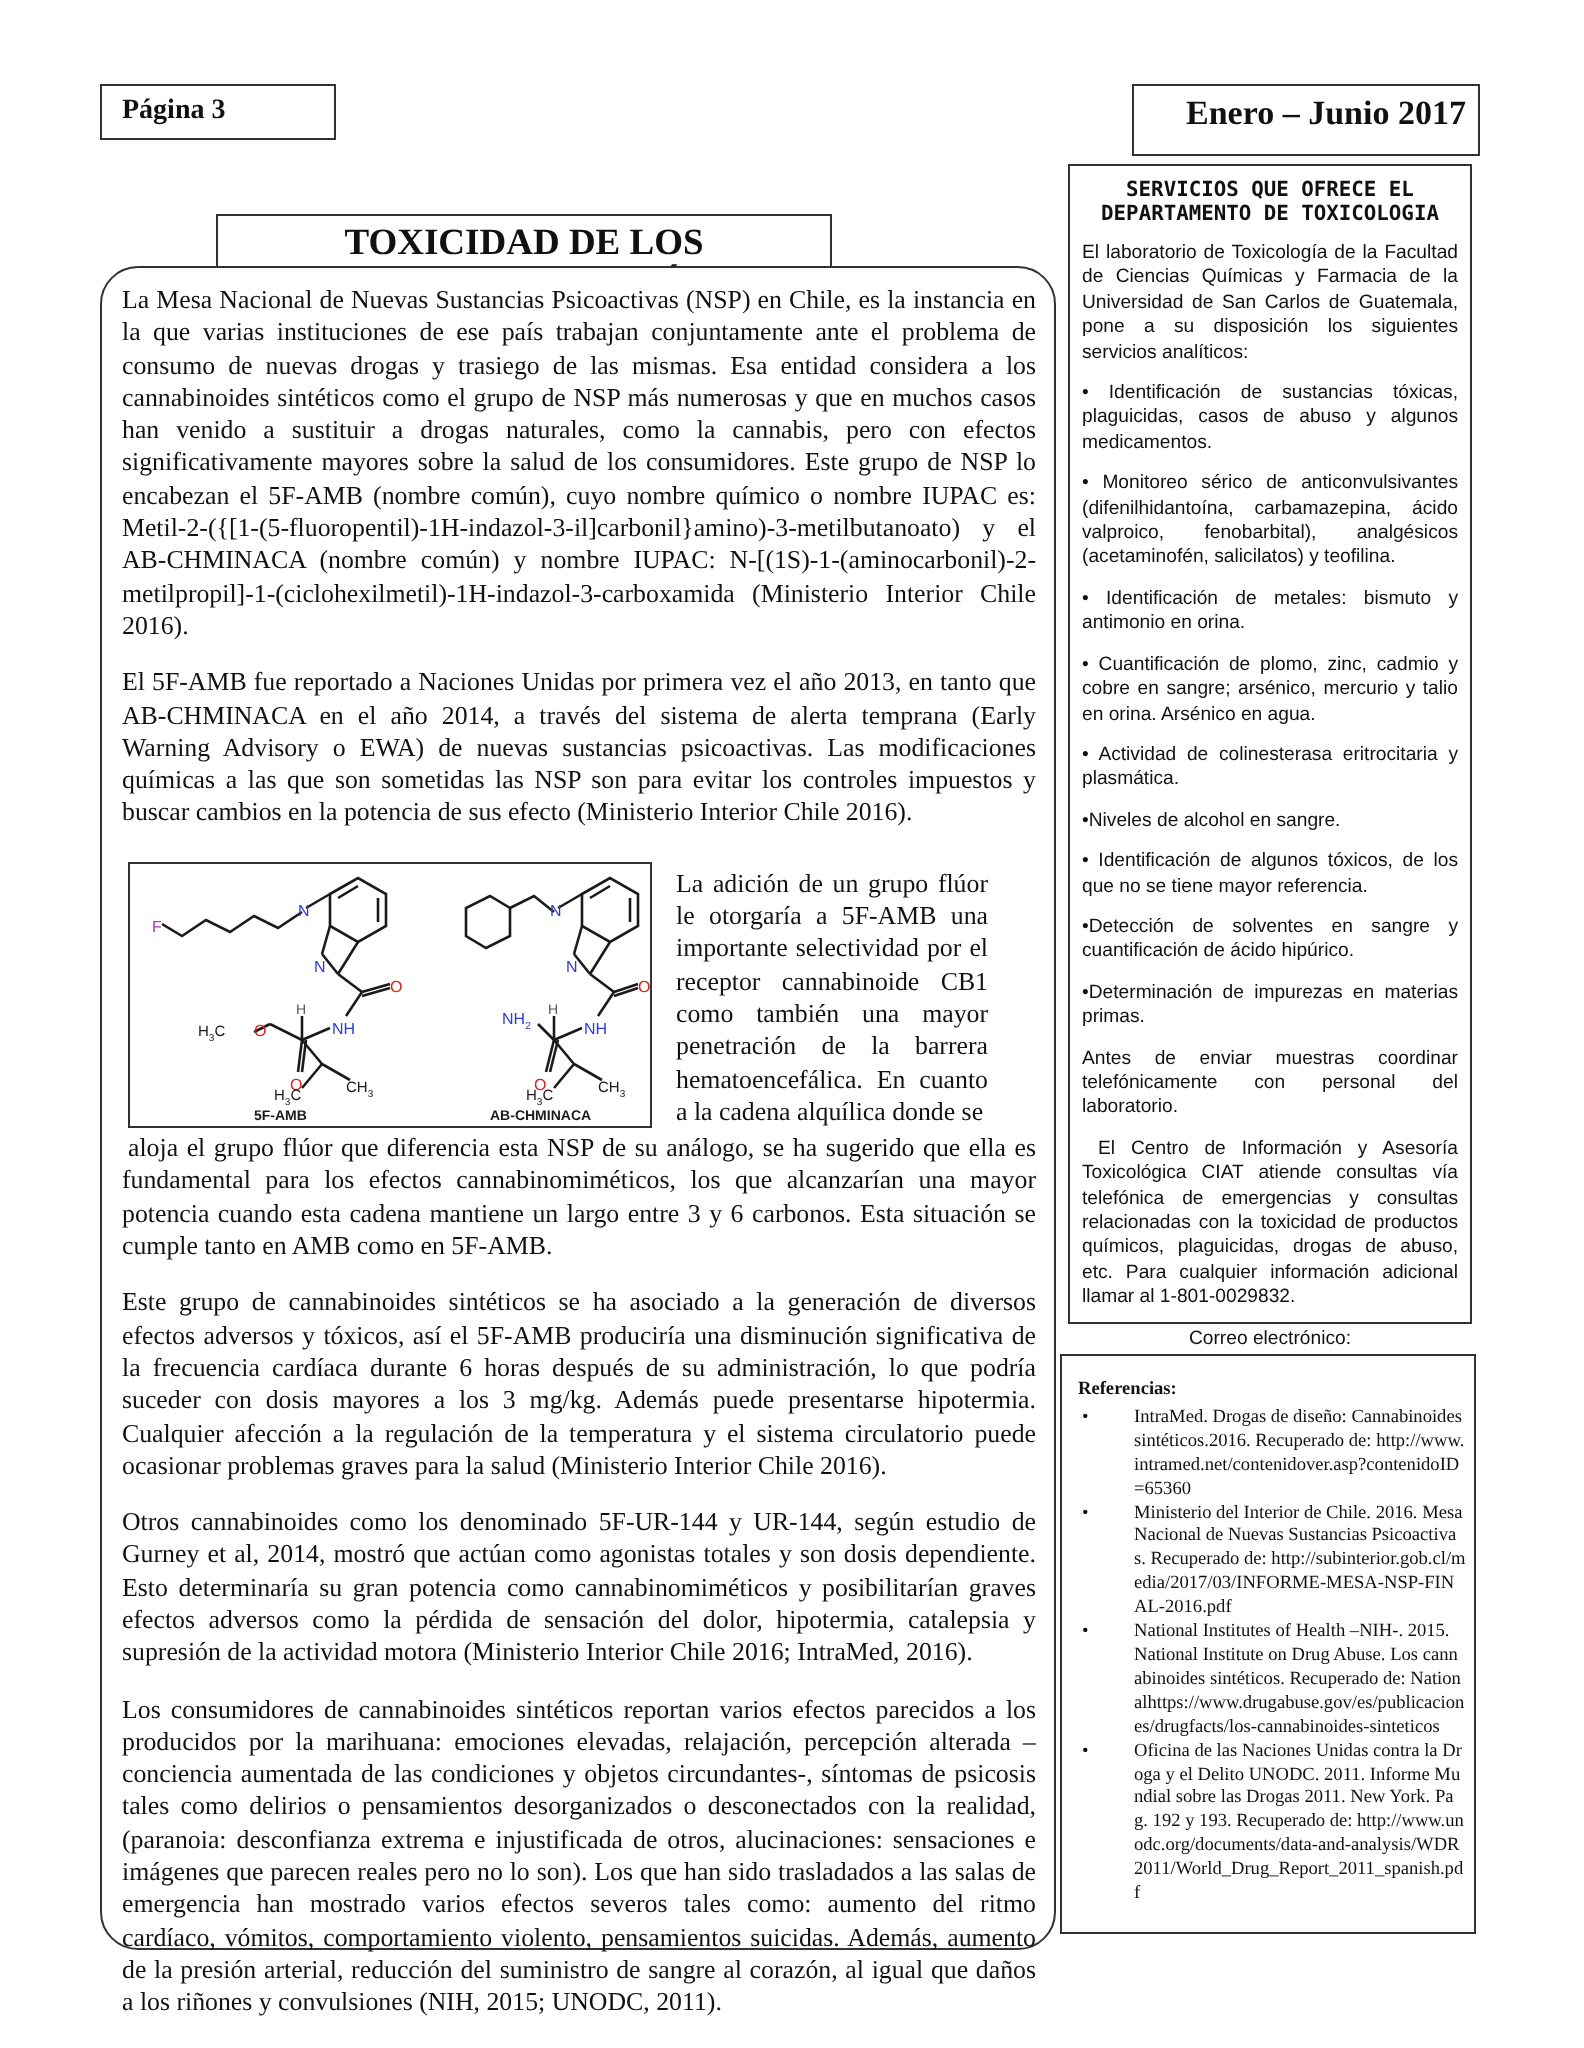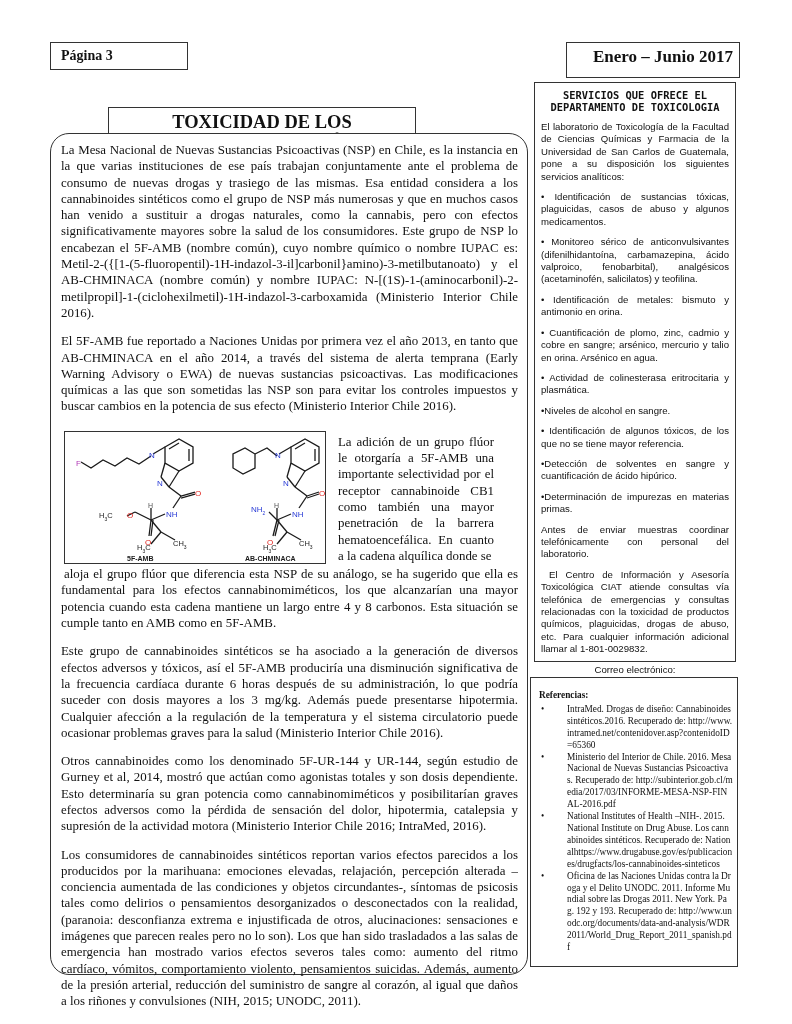--- a/index.html
+++ b/index.html
@@ -3,21 +3,21 @@
 <meta charset="utf-8">
 <style>
   html, body { margin:0; padding:0; background:#ffffff; }
   body { width:792px; height:1024px; position:relative; overflow:hidden; color:#111; }
   .serif { font-family: "Liberation Serif", "DejaVu Serif", serif; }
   .sans { font-family: "Liberation Sans", "DejaVu Sans", sans-serif; }
   .mono { font-family: "DejaVu Sans Mono", "Liberation Mono", monospace; }
 
   .box { position:absolute; border:1.5px solid #333; background:#fff; box-sizing:border-box; }
 
-  #page-num { left:50px; top:42px; width:138px; height:28px; padding:5px 0 0 10px; font-weight:bold; font-size:14px; }
+  #page-num { left:50px; top:42px; width:118px; height:28px; padding:5px 0 0 10px; font-weight:bold; font-size:14px; }
   #date-box { left:566px; top:42px; width:174px; height:36px; padding:4px 0 0 26px; font-weight:bold; font-size:17px; }
 
   #title-box { left:108px; top:80px; width:308px; height:50px; text-align:center; font-weight:bold; font-size:18.5px; line-height:21px; padding-top:4px;margin-top:27px; }
 
   #article { left:50px; top:133px; width:478px; height:842px; padding:8px 9px 0 10px; font-size:12.9px; line-height:16.3px;border-radius:19px; }
   #article p { margin:0 0 12px 0; text-align:justify; }
 
   .figure-row { display:flex; margin:6px 0 0 0; }
   .figure { width:262px; height:133px; border:1.5px solid #333; box-sizing:border-box; margin:4px 12px 0 3px; flex:none; position:relative; background:#fff; }
   .figure svg { position:absolute; left:0; top:0; }
@@ -130,21 +130,21 @@
       <span class="sans" style="position:absolute;left:209px;top:66px;font-size:7px;color:#555;">H</span>
       <span class="sans" style="position:absolute;left:186px;top:70px;font-size:8px;color:#2a3cd6;">NH<sub style="font-size:5px;">2</sub></span>
       <span class="sans" style="position:absolute;left:202px;top:103px;font-size:8px;color:#e0201b;">O</span>
       <span class="sans" style="position:absolute;left:198px;top:108px;font-size:7.5px;color:#1a1a1a;">H<sub style="font-size:5px;">3</sub>C</span>
       <span class="sans" style="position:absolute;left:234px;top:104px;font-size:7.5px;color:#1a1a1a;">CH<sub style="font-size:5px;">3</sub></span>
       <span class="sans" style="position:absolute;left:180px;top:119px;font-size:7px;font-weight:bold;color:#1a1a1a;">AB-CHMINACA</span>
     </div>
     <div class="fig-caption">La adición de un grupo flúor le otorgaría a 5F-AMB una importante selectividad por el receptor cannabinoide CB1 como también una mayor penetración de la barrera hematoencefálica.  En cuanto a la cadena alquílica donde se</div>
   </div>
 
-  <p class="after-fig">aloja el grupo flúor que diferencia esta NSP de su análogo,  se ha sugerido que ella es fundamental para los efectos cannabinomiméticos,  los que alcanzarían una mayor potencia cuando esta cadena mantiene un largo entre 4 y 8 carbonos. Esta situación se cumple tanto en AMB como en 5F-AMB.</p>
+  <p class="after-fig">aloja el grupo flúor que diferencia esta NSP de su análogo,  se ha sugerido que ella es fundamental para los efectos cannabinomiméticos,  los que alcanzarían una mayor potencia cuando esta cadena mantiene un largo entre 3 y 6 carbonos. Esta situación se cumple tanto en AMB como en 5F-AMB.</p>
   <p>Este grupo de cannabinoides sintéticos se ha asociado a la generación de diversos efectos adversos y tóxicos, así el 5F-AMB produciría una disminución significativa de la frecuencia cardíaca durante 6 horas después de su administración, lo que podría suceder con dosis mayores a los 3 mg/kg.  Además puede presentarse hipotermia. Cualquier afección a la regulación de la temperatura y el sistema circulatorio puede ocasionar problemas graves para la salud (Ministerio Interior Chile 2016).</p>
   <p>Otros cannabinoides  como los denominado 5F-UR-144 y UR-144, según estudio de Gurney et al, 2014, mostró que actúan como agonistas totales y son dosis dependiente. Esto determinaría su gran potencia como cannabinomiméticos y posibilitarían graves efectos adversos como la pérdida de sensación del dolor, hipotermia, catalepsia y supresión de la actividad motora (Ministerio Interior Chile 2016; IntraMed, 2016).</p>
   <p>Los consumidores de cannabinoides sintéticos   reportan varios efectos parecidos a los producidos por la marihuana: emociones elevadas, relajación, percepción alterada – conciencia aumentada de las condiciones y objetos circundantes-, síntomas de psicosis tales como delirios o pensamientos desorganizados o desconectados con la realidad, (paranoia: desconfianza extrema e injustificada de otros, alucinaciones: sensaciones e imágenes que parecen reales pero no lo son).  Los que han sido trasladados a las salas de emergencia han mostrado varios efectos severos tales como: aumento del ritmo cardíaco,  vómitos,  comportamiento violento, pensamientos suicidas.   Además, aumento de la presión arterial, reducción del suministro de sangre al corazón, al igual que daños a los riñones y convulsiones  (NIH, 2015; UNODC, 2011).</p>
 </div>
 
 <div class="box sans" id="services">
   <div class="svc-title mono">
     <div>SERVICIOS QUE OFRECE EL</div>
     <div>DEPARTAMENTO DE TOXICOLOGIA</div>
   </div>

